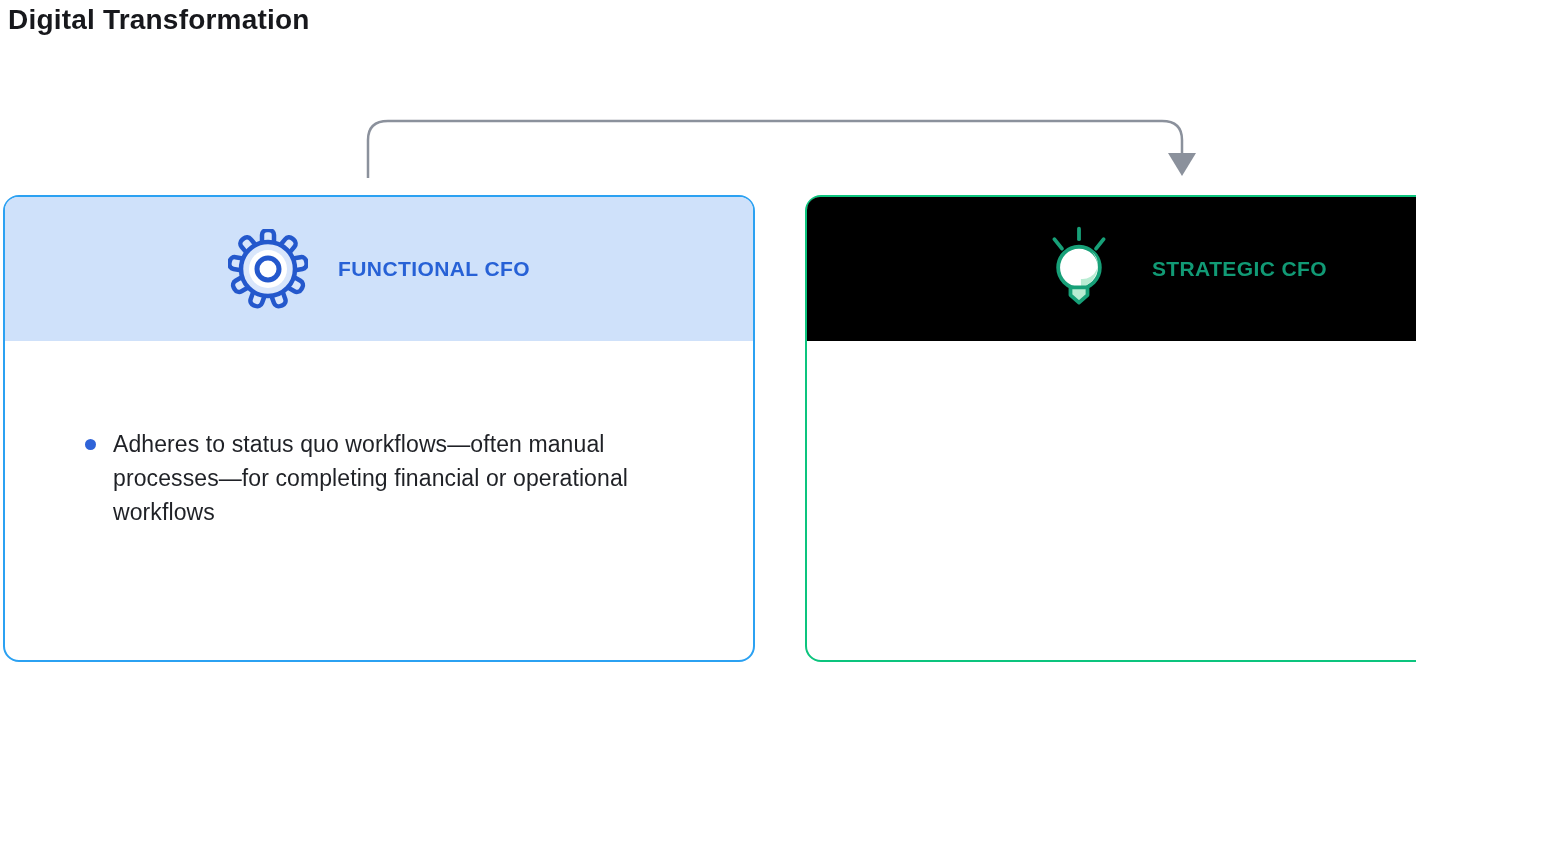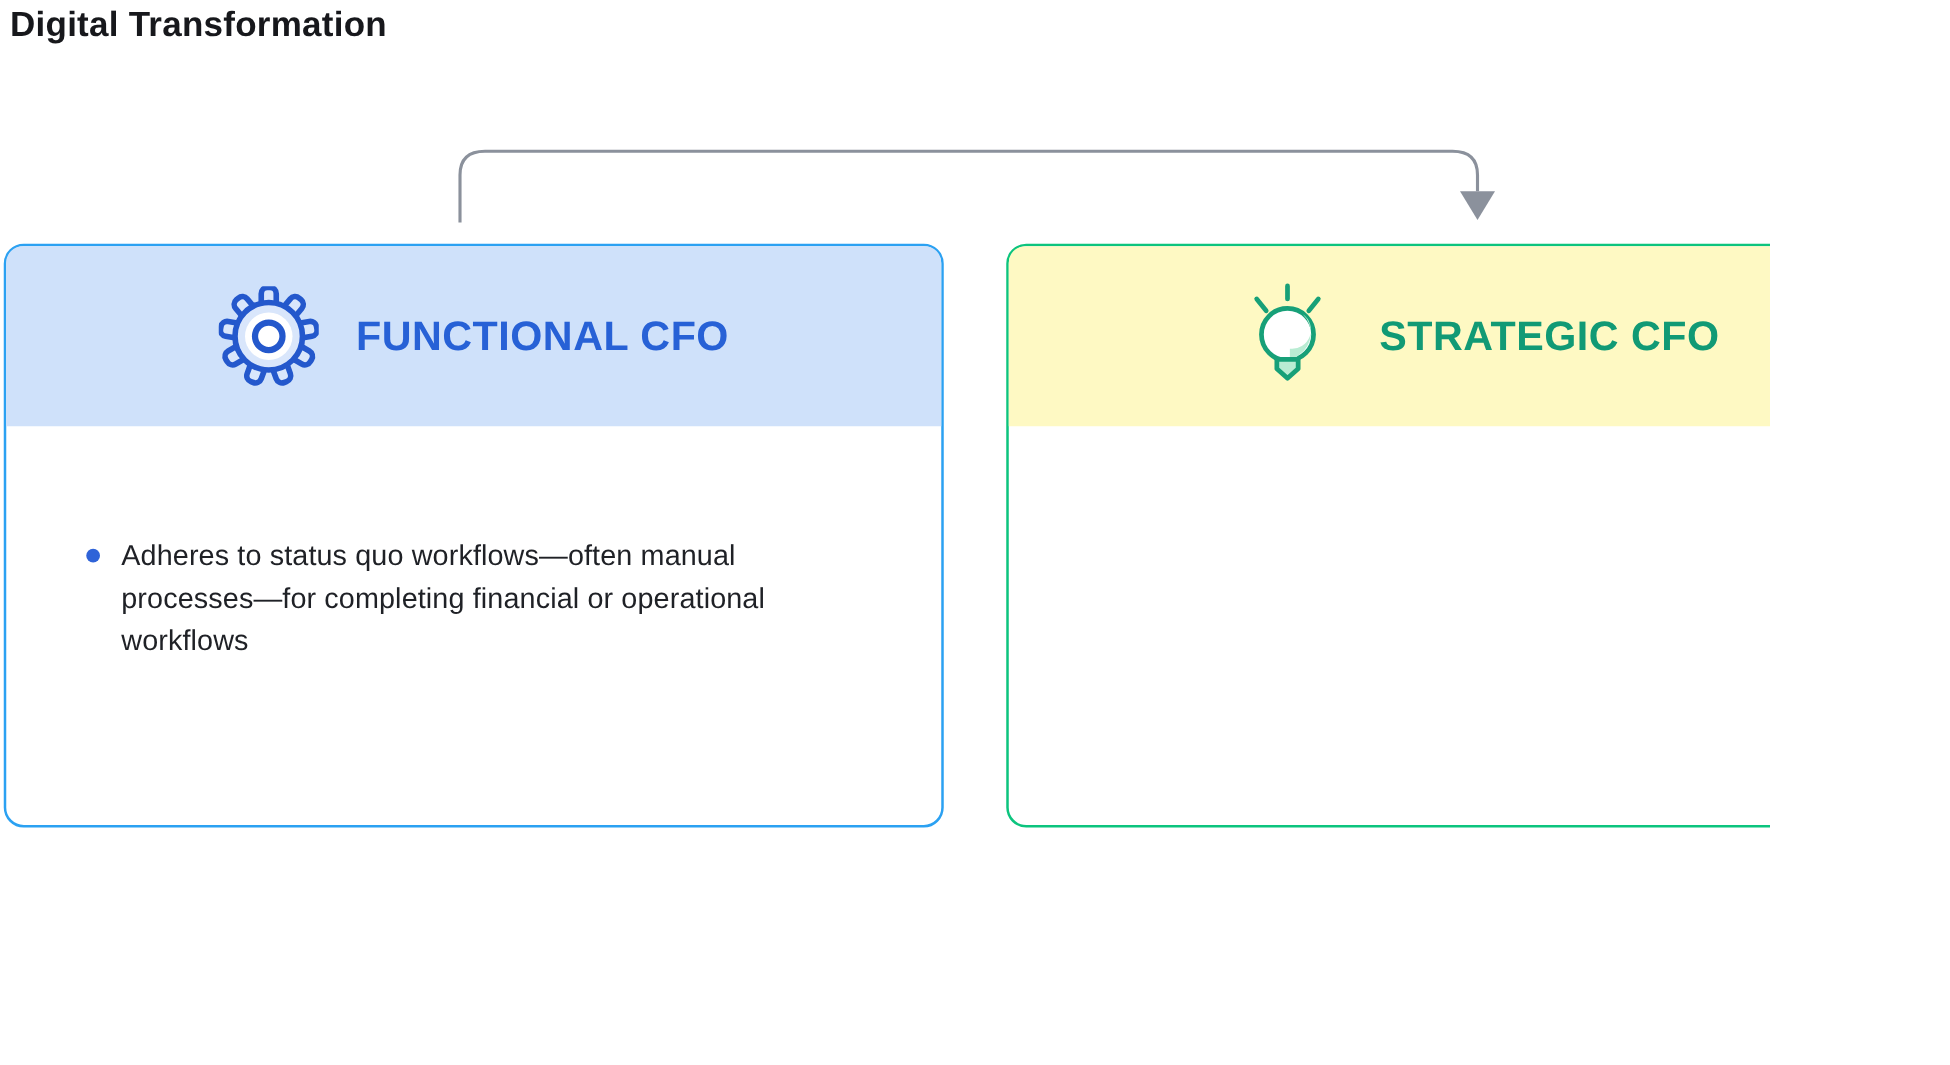--- a/index.html
+++ b/index.html
@@ -16,26 +16,26 @@
     position:absolute;top:195px;height:467px;background:#fff;
     border-radius:16px;box-sizing:border-box;
   }
   .card.functional{left:3px;width:752px;border:2px solid #2ba1f2;}
   .card.strategic{left:805px;width:753px;border:2px solid #0cc47e;}
   .card-header{
     height:144px;border-radius:13px 13px 0 0;display:flex;
     align-items:center;justify-content:center;gap:30px;
   }
   .functional .card-header{background:#cfe1fa;}
-  .strategic .card-header{background:#fef9c3;}
-  .card-title{font-size:33px;font-weight:700;letter-spacing:.4px;}
+  .strategic .card-header{background:#000000;}
+  .card-title{font-size:21px;font-weight:700;letter-spacing:.4px;}
   .functional .card-title{color:#2761d6;}
   .strategic .card-title{color:#119a75;}
   .header-icon{flex:none;display:block;}
-  .card-body{padding:86px 30px 0 64px;}
+  .card-body{padding:86px 30px 0 80px;}
   .bullet-row{display:flex;align-items:flex-start;}
   .dot{
     width:11px;height:11px;border-radius:50%;flex:none;
     margin-top:12px;margin-right:17px;
   }
   .functional .dot{background:#2f63d8;}
   .strategic .dot{background:#10c580;}
   .bullet-text{
     font-size:23px;line-height:34px;color:#1f2126;letter-spacing:.1px;
   }

